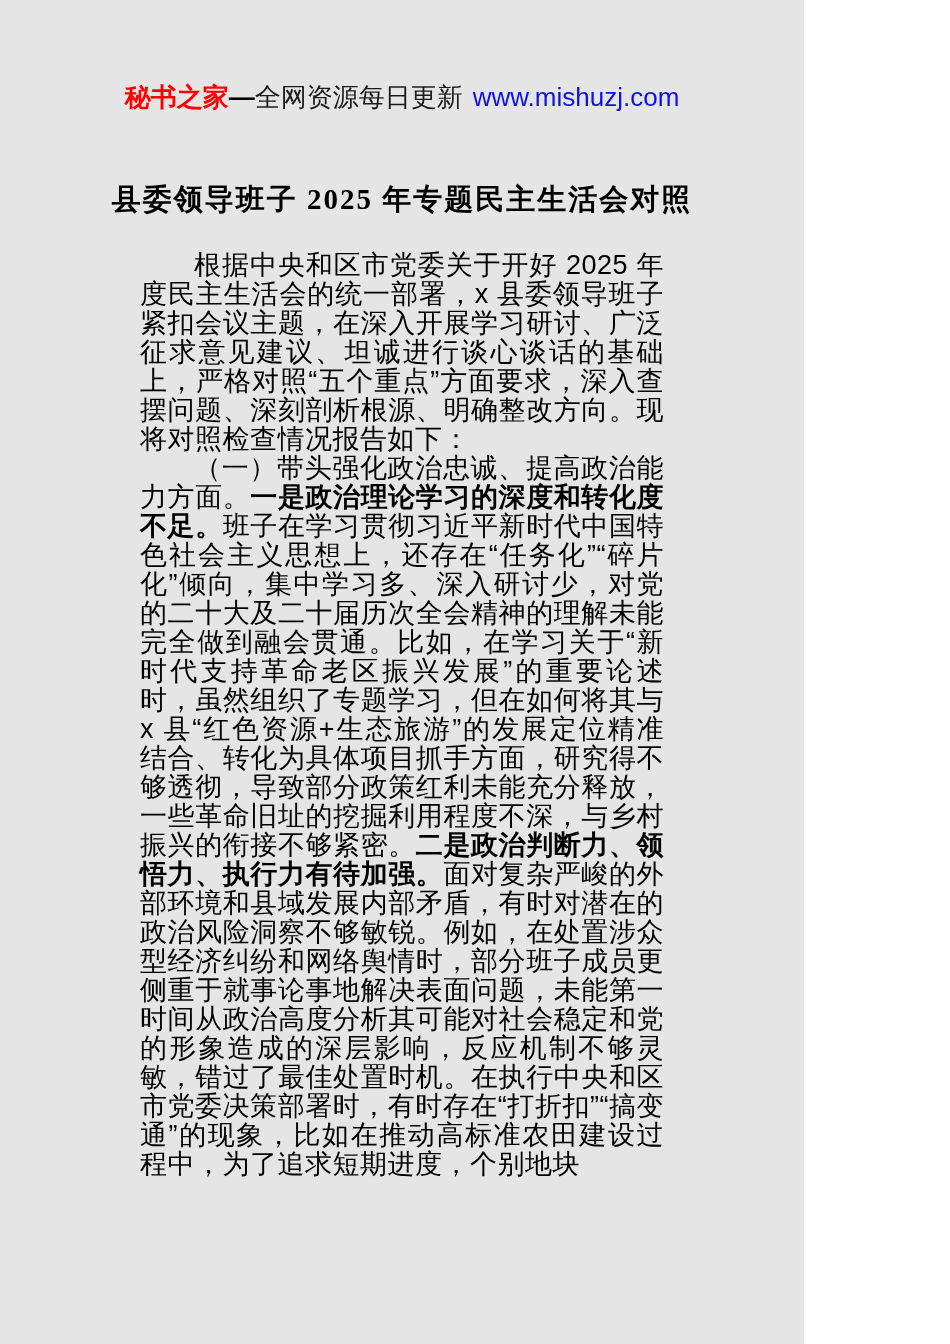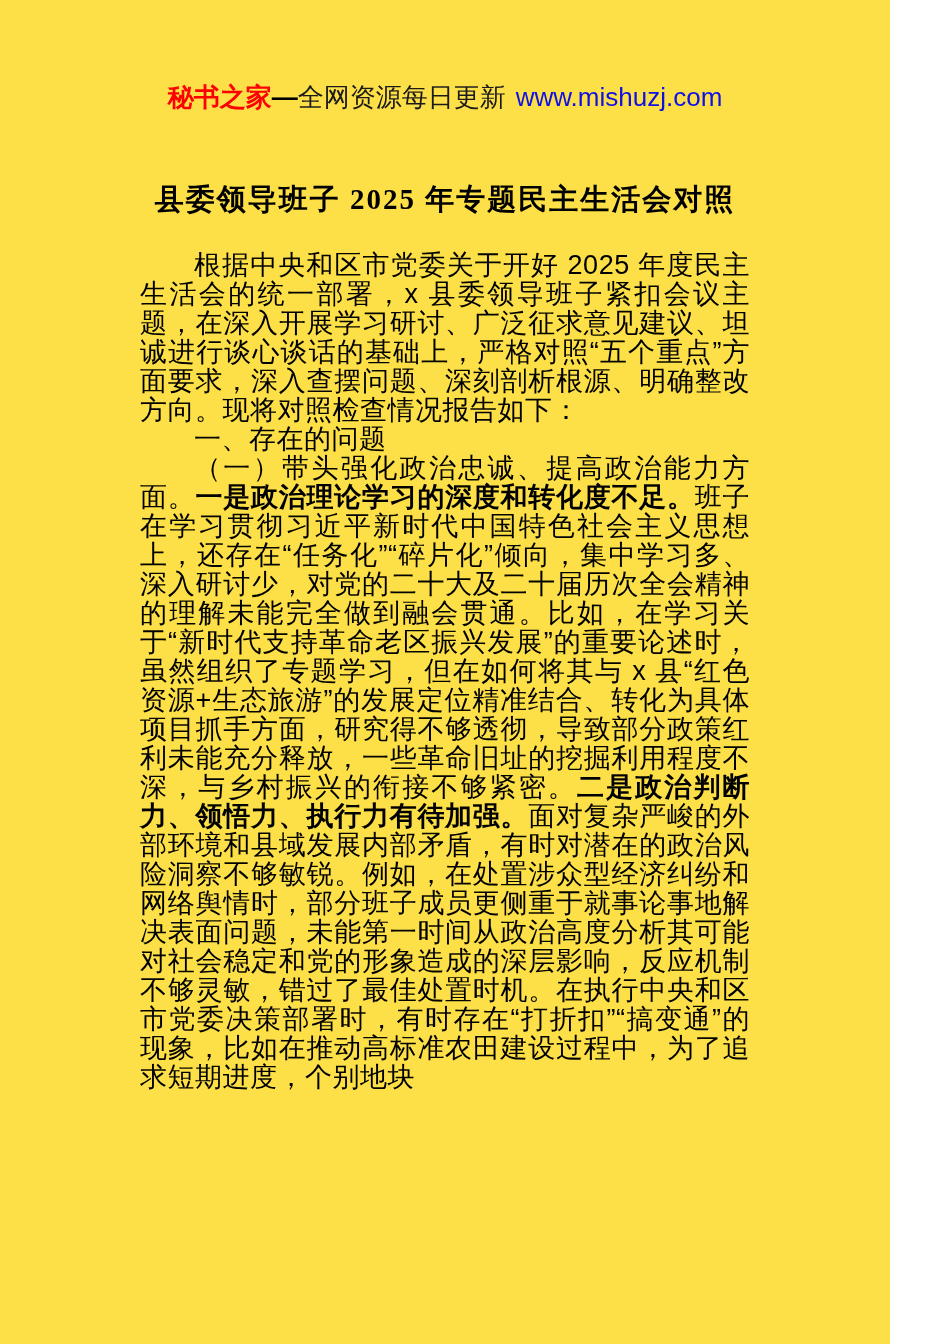--- a/index.html
+++ b/index.html
@@ -5,23 +5,23 @@
   * { margin: 0; padding: 0; box-sizing: border-box; }
   html, body { background: #ffffff; }
   body {
     width: 950px;
     height: 1344px;
     overflow: hidden;
     font-family: "Liberation Sans", "DejaVu Sans", sans-serif;
     color: #000000;
   }
   .page {
-    width: 890px;
+    width: 804px;
     height: 1344px;
-    background: #fde047;
+    background: #e5e5e5;
     position: relative;
   }
   
   .site-header {
     padding-top: 80px;
     text-align: center;
     font-size: 26px;
     line-height: 34px;
     white-space: nowrap;
   }
@@ -77,17 +77,16 @@
   <div class="site-header">
     <span class="brand">秘书之家</span><span class="header-dash">—</span><span class="tagline">全网资源每日更新</span><span class="header-url">www.mishuzj.com</span>
   </div>
 
   <div class="doc-title">
     <div>县委领导班子 2025 年专题民主生活会对照</div>
   </div>
 
   <div class="doc-body">
     <p>根据中央和区市党委关于开好 2025 年度民主生活会的统一部署，x 县委领导班子紧扣会议主题，在深入开展学习研讨、广泛征求意见建议、坦诚进行谈心谈话的基础上，严格对照“五个重点”方面要求，深入查摆问题、深刻剖析根源、明确整改方向。现将对照检查情况报告如下：</p>
-    <p>一、存在的问题</p>
     <p><span class="run-normal">（一）带头强化政治忠诚、提高政治能力方面。</span><span class="run-bold">一是政治理论学习的深度和转化度不足。</span><span class="run-normal">班子在学习贯彻习近平新时代中国特色社会主义思想上，还存在“任务化”“碎片化”倾向，集中学习多、深入研讨少，对党的二十大及二十届历次全会精神的理解未能完全做到融会贯通。比如，在学习关于“新时代支持革命老区振兴发展”的重要论述时，虽然组织了专题学习，但在如何将其与 x 县“红色资源+生态旅游”的发展定位精准结合、转化为具体项目抓手方面，研究得不够透彻，导致部分政策红利未能充分释放，一些革命旧址的挖掘利用程度不深，与乡村振兴的衔接不够紧密。</span><span class="run-bold">二是政治判断力、领悟力、执行力有待加强。</span><span class="run-normal">面对复杂严峻的外部环境和县域发展内部矛盾，有时对潜在的政治风险洞察不够敏锐。例如，在处置涉众型经济纠纷和网络舆情时，部分班子成员更侧重于就事论事地解决表面问题，未能第一时间从政治高度分析其可能对社会稳定和党的形象造成的深层影响，反应机制不够灵敏，错过了最佳处置时机。在执行中央和区市党委决策部署时，有时存在“打折扣”“搞变通”的现象，比如在推动高标准农田建设过程中，为了追求短期进度，个别地块</span></p>
   </div>
 
 </div>
 
 </body></html>

